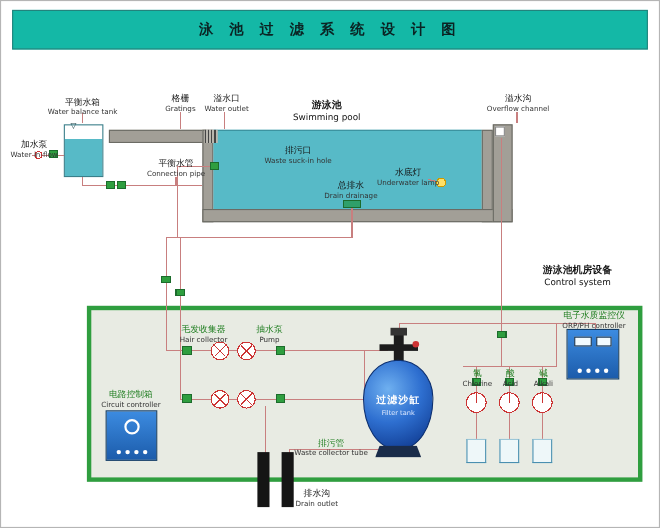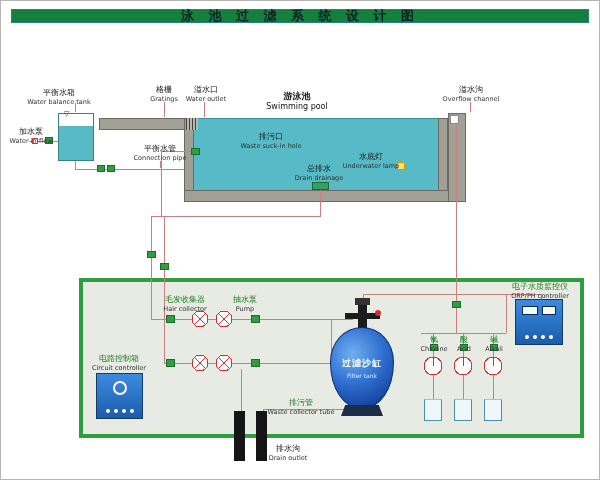--- a/index.html
+++ b/index.html
@@ -1,18 +1,18 @@
 <!DOCTYPE html>
 <html><head>
 <meta charset="utf-8">
 <style>
   *{margin:0;padding:0;box-sizing:border-box}
   body{font-family:"DejaVu Sans","Liberation Sans",sans-serif;background:#ffffff}
   .frame{position:relative;width:600px;height:480px;background:#fff;border:1px solid #b5b5b5;overflow:hidden}
-  .title-bar{position:absolute;left:10px;top:8px;width:578px;height:14px;background:#15803d;border:1px solid #22837c;
+  .title-bar{position:absolute;left:10px;top:8px;width:578px;height:36px;background:#14b8a6;border:1px solid #22837c;
     color:#0b2323;font-weight:bold;font-size:13px;letter-spacing:5px;display:flex;align-items:center;justify-content:center;z-index:5}
   .block{position:absolute;z-index:1}
   .comp{position:absolute;z-index:3}
   svg.pipes{position:absolute;left:0;top:0;z-index:2;pointer-events:none}
   .lbl{position:absolute;transform:translateX(-50%);text-align:center;font-size:8px;line-height:1.25;color:#141414;white-space:nowrap;z-index:5}
   .lbl .zh{display:block}
   .lbl .en{display:block;font-size:6.5px;color:#333;font-weight:normal}
   .lbl.green .zh{color:#1e7d1f}
   .lbl.bold{font-weight:bold;font-size:9px}
   .lbl.bold .en{font-size:8px;font-weight:normal;color:#111}
@@ -163,21 +163,21 @@
   <div class="chemtank" style="left:453px;top:398px"></div>
   <div class="chemtank" style="left:483px;top:398px"></div>
 
   <div class="comp" style="left:233px;top:410px;width:11px;height:50px;background:#151515;z-index:4"></div>
   <div class="comp" style="left:255px;top:410px;width:11px;height:50px;background:#151515;z-index:4"></div>
 
   <div class="lbl bold" style="left:296px;top:90px">
     <span class="zh">游泳池</span>
     <span class="en">Swimming pool</span>
   </div>
-  <div class="lbl" style="left:58px;top:87px">
+  <div class="lbl" style="left:74px;top:87px">
     <span class="zh">平衡水箱</span>
     <span class="en">Water balance tank</span>
   </div>
   <div class="lbl" style="left:30px;top:126px">
     <span class="zh">加水泵</span>
     <span class="en">Water in-flow</span>
   </div>
   <div class="lbl" style="left:163px;top:84px">
     <span class="zh">格栅</span>
     <span class="en">Gratings</span>
@@ -199,20 +199,24 @@
     <span class="en">Waste suck-in hole</span>
   </div>
   <div class="lbl" style="left:318px;top:163px">
     <span class="zh">总排水</span>
     <span class="en">Drain drainage</span>
   </div>
   <div class="lbl" style="left:370px;top:151px">
     <span class="zh">水底灯</span>
     <span class="en">Underwater lamp</span>
   </div>
+  <div class="lbl bold" style="left:524px;top:240px">
+    <span class="zh">游泳池机房设备</span>
+    <span class="en">Control system</span>
+  </div>
   <div class="lbl green" style="left:184px;top:294px">
     <span class="zh">毛发收集器</span>
     <span class="en">Hair collector</span>
   </div>
   <div class="lbl green" style="left:244px;top:294px">
     <span class="zh">抽水泵</span>
     <span class="en">Pump</span>
   </div>
   <div class="lbl green" style="left:118px;top:353px">
     <span class="zh">电路控制箱</span>

